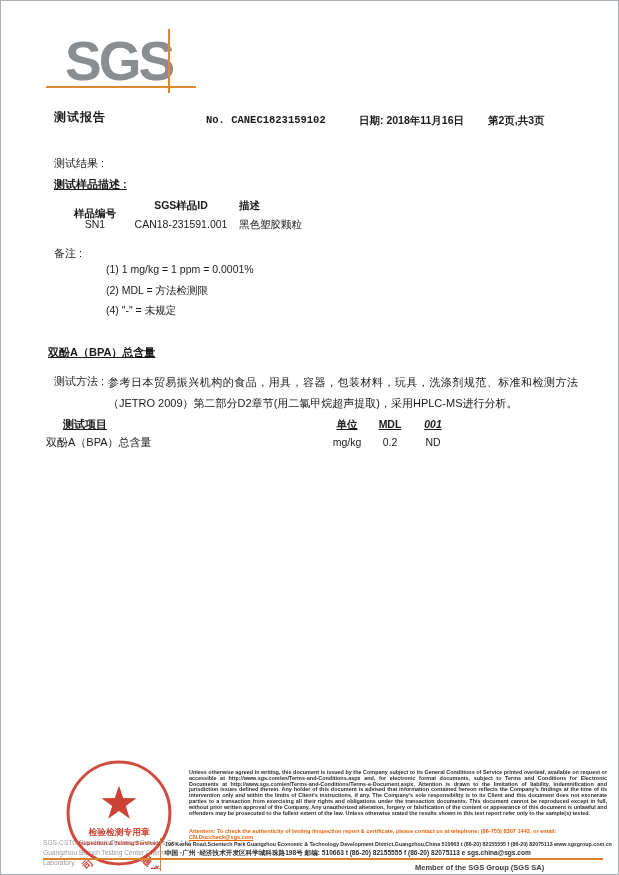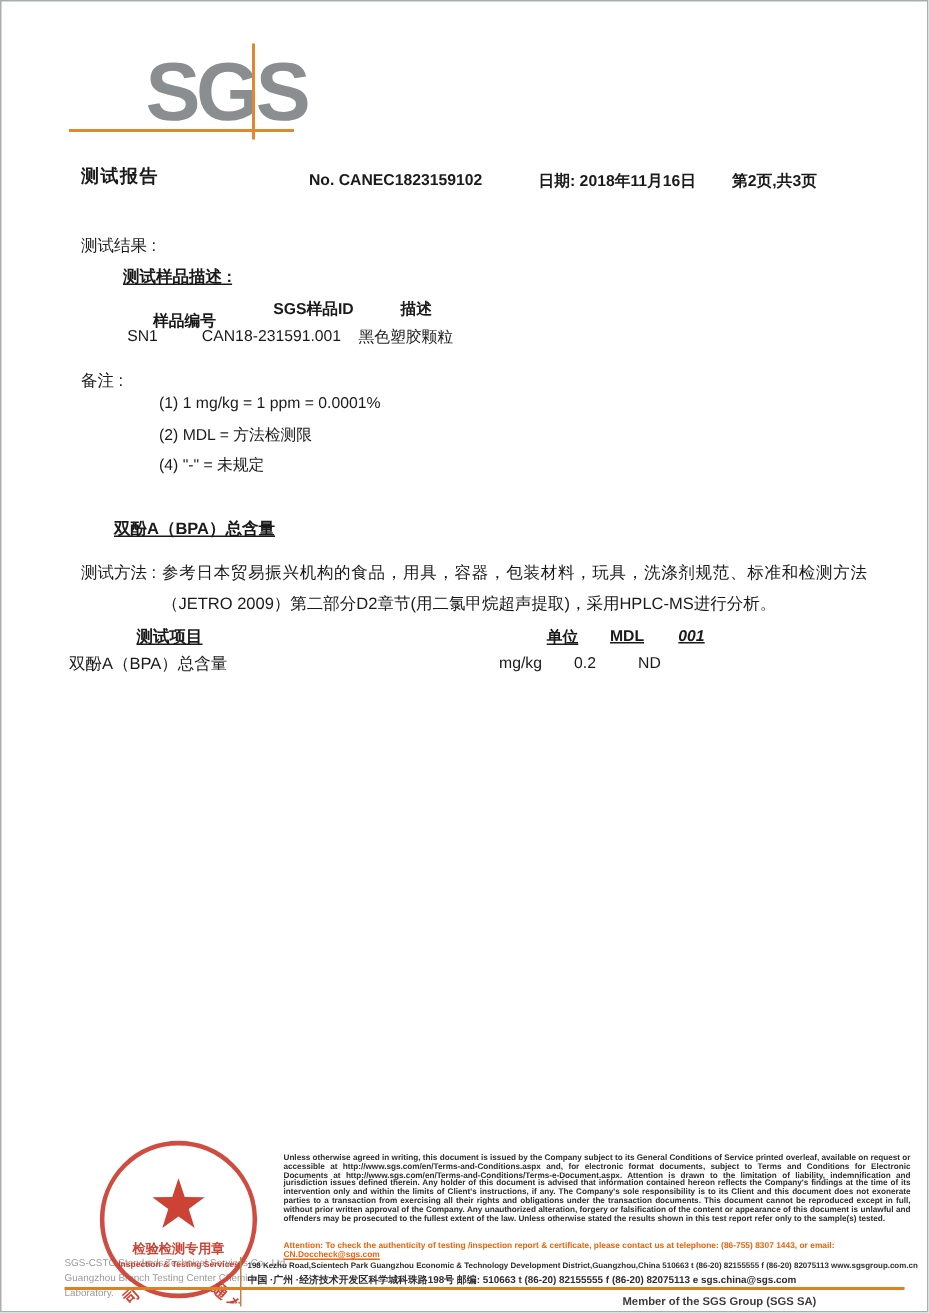--- a/index.html
+++ b/index.html
@@ -24,21 +24,21 @@
     color: #8a8e90;
     line-height: 1;
   }
   .crossline { background: #e0872f; }
   .doc-title { font-size: 12px; font-weight: bold; letter-spacing: 1px; }
   .hdr-meta { font-size: 10.5px; font-weight: bold; }
 
   
   .lbl { font-size: 11px; }
   .u { text-decoration: underline; }
-  .b { font-weight: bold; margin-left: 28px; }
+  .b { font-weight: bold; }
   .i { font-style: italic; }
   .cell { font-size: 10.5px; }
   .cell-c { text-align: center; }
   .remarks-list div { font-size: 10.5px; line-height: 20.5px; white-space: pre; }
   .method-par { font-size: 11px; line-height: 21px; text-align: justify; }
 
   
   .company-gray { font-size: 6.6px; color: #9b9b9b; line-height: 10px; }
   .disclaimer {
     font-size: 5.45px; line-height: 5.8px;
@@ -57,26 +57,26 @@
   .footer-rule { background: #d9822b; }
   .v-divider { background: #c08448; }
 
   svg text { font-family: "Liberation Sans", sans-serif; }
 </style>
 </head>
 <body>
 
 <div class="page">
 
-  <div class="abs logo-text" style="left:64px; top:33px;margin-left:32px;">SGS</div>
+  <div class="abs logo-text" style="left:64px; top:33px;">SGS</div>
   <div class="abs crossline" style="left:45px; top:85px; width:150px; height:1.5px;"></div>
   <div class="abs crossline" style="left:167px; top:28px; width:1.5px; height:64px;"></div>
 
   <div class="abs doc-title" style="left:53px; top:108px;">测试报告</div>
-  <div class="abs hdr-meta" style="left:205px; top:113px;">No. CANEC1823159102</div>
+  <div class="abs hdr-meta" style="left:205px; top:113px;font-family:Liberation Mono, monospace;">No. CANEC1823159102</div>
   <div class="abs hdr-meta" style="left:358px; top:113px;">日期: 2018年11月16日</div>
   <div class="abs hdr-meta" style="left:487px; top:113px;">第2页,共3页</div>
 
   <div class="abs lbl" style="left:53px; top:155px;">测试结果 :</div>
 
   <div class="abs lbl b u" style="left:53px; top:176px;">测试样品描述 :</div>
 
   <div class="abs cell b cell-c" style="left:58px; top:206px; width:72px;">样品编号</div>
   <div class="abs cell b cell-c" style="left:125px; top:198px; width:110px;">SGS样品ID</div>
   <div class="abs cell b" style="left:238px; top:198px;">描述</div>

